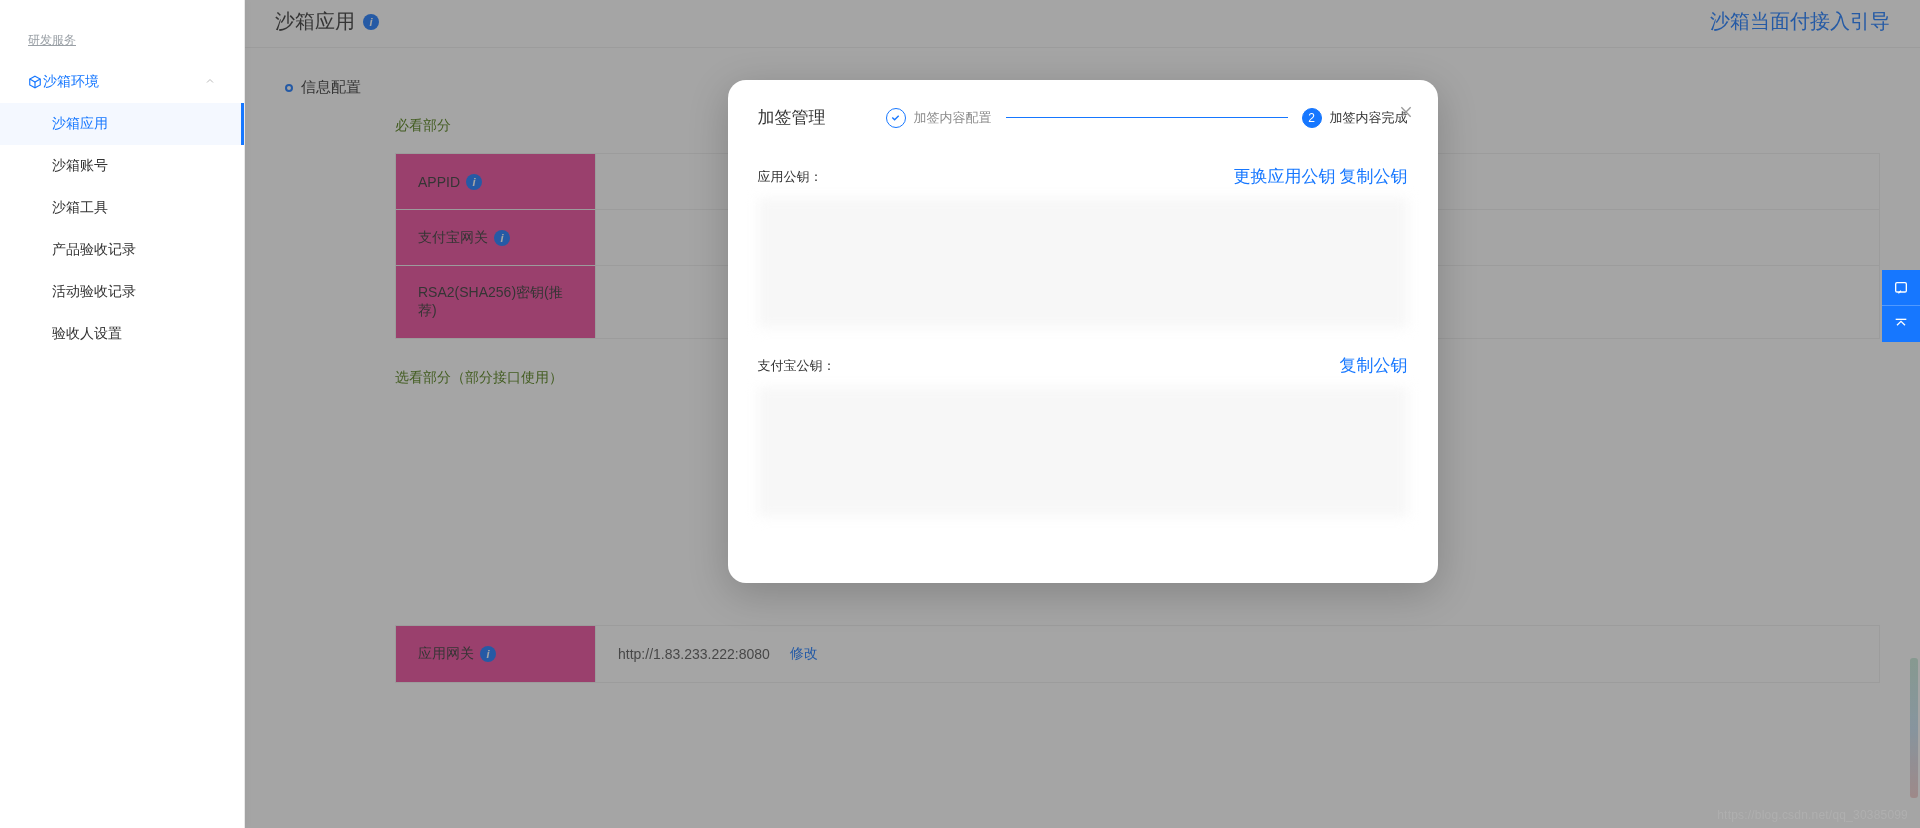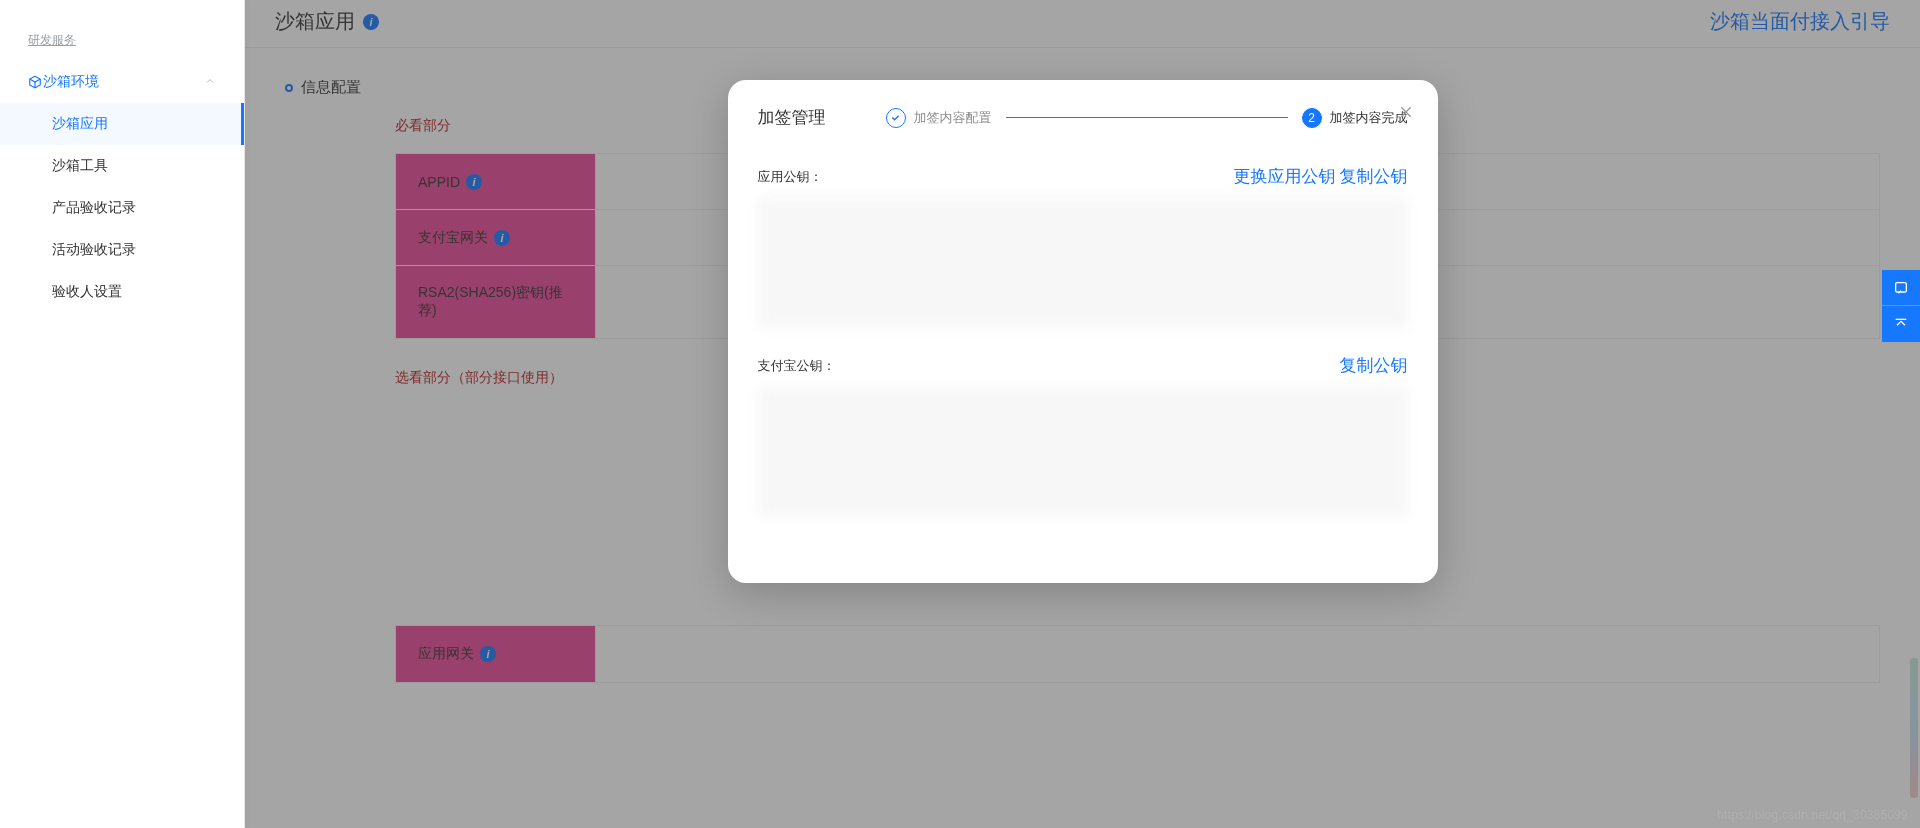--- a/index.html
+++ b/index.html
@@ -26,21 +26,21 @@
 .page-title { font-size: 20px; color: #333; display:flex; align-items:center; gap:8px; }
 .info-badge { width:16px; height:16px; border-radius:50%; background:#1677ff; color:#fff; font-size:11px; display:inline-flex; align-items:center; justify-content:center; font-style:italic; font-weight:bold; }
 .header-link { color:#1677ff; font-size:20px; cursor:pointer; }
 
 .content { padding: 30px 40px; overflow: auto; flex:1; }
 .section-head { display:flex; align-items:center; gap:8px; margin-bottom: 20px; }
 .bullet { width:8px; height:8px; border:2px solid #1677ff; border-radius:50%; display:inline-block; }
 .section-title { font-size:15px; color:#333; }
 
 .sub-block { margin-left: 110px; margin-bottom: 30px; }
-.sub-label { font-size:14px; color:#b91c1c; margin-bottom: 18px; }
+.sub-label { font-size:14px; color:#4d7c0f; margin-bottom: 18px; }
 
 .table { border:1px solid #eee; }
 .trow { display:flex; border-bottom:1px solid #eee; min-height:56px; align-items:center; }
 .trow:last-child { border-bottom:none; }
 .tlabel { width:200px; background:#ec4899; padding: 18px 22px; color:#333; display:flex; align-items:center; gap:6px; border-right:1px solid #eee; align-self:stretch; }
 .tval { flex:1; padding: 18px 22px; color:#555; display:flex; align-items:center; gap:20px; }
 .link { color:#1677ff; cursor:pointer; }
 
 
 .overlay { position:absolute; inset:0; background: rgba(55,55,55,0.45); z-index:20; display:flex; align-items:flex-start; justify-content:center; padding-top: 80px; }
@@ -95,20 +95,21 @@
         </span>
         <span>沙箱环境</span>
       </span>
       <span class="chev">
         <svg viewBox="0 0 24 24" width="12" height="12" fill="none" stroke="#bbb" stroke-width="2">
             <polyline points="6 15 12 9 18 15"></polyline>
           </svg>
       </span>
     </div>
     <div class="sidebar-item active">沙箱应用</div>
+    <div class="sidebar-item">沙箱账号</div>
     <div class="sidebar-item">沙箱工具</div>
 
     <div class="sidebar-item">产品验收记录</div>
     <div class="sidebar-item">活动验收记录</div>
     <div class="sidebar-item">验收人设置</div>
   </aside>
 
   <main class="main">
     <div class="page-header">
       <div class="page-title">
@@ -151,20 +152,24 @@
       </div>
 
       <div class="sub-block">
         <div class="sub-label">选看部分（部分接口使用）</div>
         <div style="height:220px"></div>
         <div class="table">
           <div class="trow">
             <div class="tlabel">
               <span>应用网关</span>
               <span class="info-badge">i</span>
+            </div>
+            <div class="tval">
+              <span>http://1.83.233.222:8080</span>
+              <span class="link">修改</span>
             </div>
           </div>
         </div>
       </div>
     </div>
 
     <div class="overlay">
       <div class="modal">
         <div class="modal-close">
           <svg viewBox="0 0 24 24" width="16" height="16" stroke="#999" stroke-width="2" fill="none">

